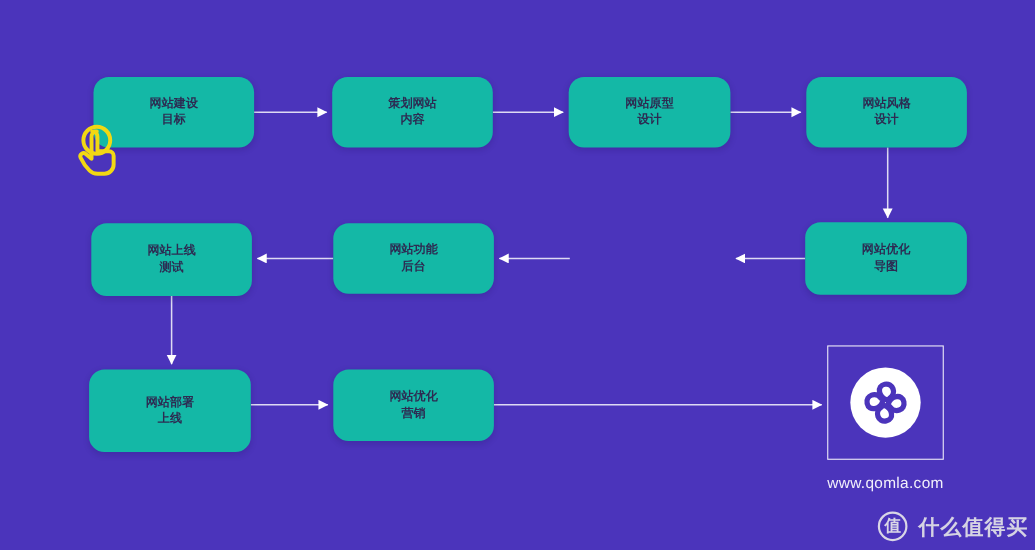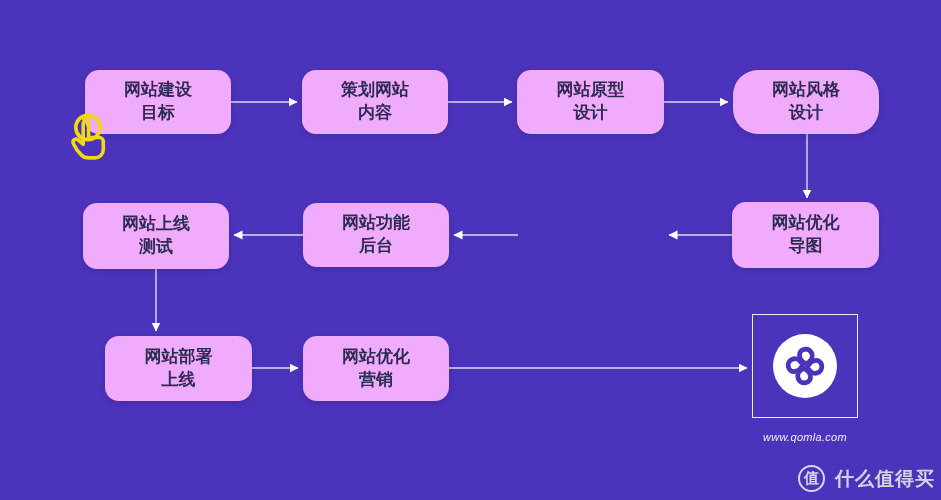--- a/index.html
+++ b/index.html
@@ -16,43 +16,43 @@
 
   .arrows-layer {
     position: absolute;
     left: 0; top: 0;
     width: 941px; height: 500px;
     pointer-events: none;
   }
 
   .node {
     position: absolute;
-    background: #f0abfc;
+    background: #14b8a6;
     border-radius: 14px;
     display: flex;
     align-items: center;
     justify-content: center;
     text-align: center;
     color: #2D2B52;
     font-weight: bold;
-    font-size: 17px;
+    font-size: 11px;
     line-height: 1.35;
     white-space: pre-line;
     box-shadow: 0 2px 6px rgba(20, 10, 70, 0.18);
   }
 
   .n1  { left: 85px;  top: 70px;  width: 146px; height: 64px; }
   .n2  { left: 302px; top: 70px;  width: 146px; height: 64px; }
   .n3  { left: 517px; top: 70px;  width: 147px; height: 64px; }
-  .n4  { left: 733px; top: 70px;  width: 146px; height: 64px; border-radius: 25px; }
+  .n4  { left: 733px; top: 70px;  width: 146px; height: 64px; }
   .n5  { left: 732px; top: 202px; width: 147px; height: 66px; }
   .n6  { left: 518px; top: 202px; width: 146px; height: 66px; }
   .n7  { left: 303px; top: 203px; width: 146px; height: 64px; }
   .n8  { left: 83px;  top: 203px; width: 146px; height: 66px; }
-  .n9  { left: 81px;  top: 336px; width: 147px; height: 65px; margin-left: 24px; }
+  .n9  { left: 81px;  top: 336px; width: 147px; height: 75px; }
   .n10 { left: 303px; top: 336px; width: 146px; height: 65px; }
 
   .logo-box {
     position: absolute;
     left: 752px; top: 314px;
     width: 106px; height: 104px;
     border: 1.5px solid rgba(255,255,255,0.9);
     display: flex;
     align-items: center;
     justify-content: center;
@@ -65,23 +65,22 @@
     align-items: center;
     justify-content: center;
   }
 
   .logo-url {
     position: absolute;
     left: 744px; top: 431px;
     width: 122px;
     text-align: center;
     color: #F2F0FB;
-    font-size: 11px;
+    font-size: 14px;
     letter-spacing: 0.3px;
-    font-style: italic;
   }
 
   .caption {
     position: absolute;
     left: 0; top: 441px;
     width: 941px;
     text-align: center;
     color: #EFEDFA;
     font-size: 15px;
     font-weight: 400;

